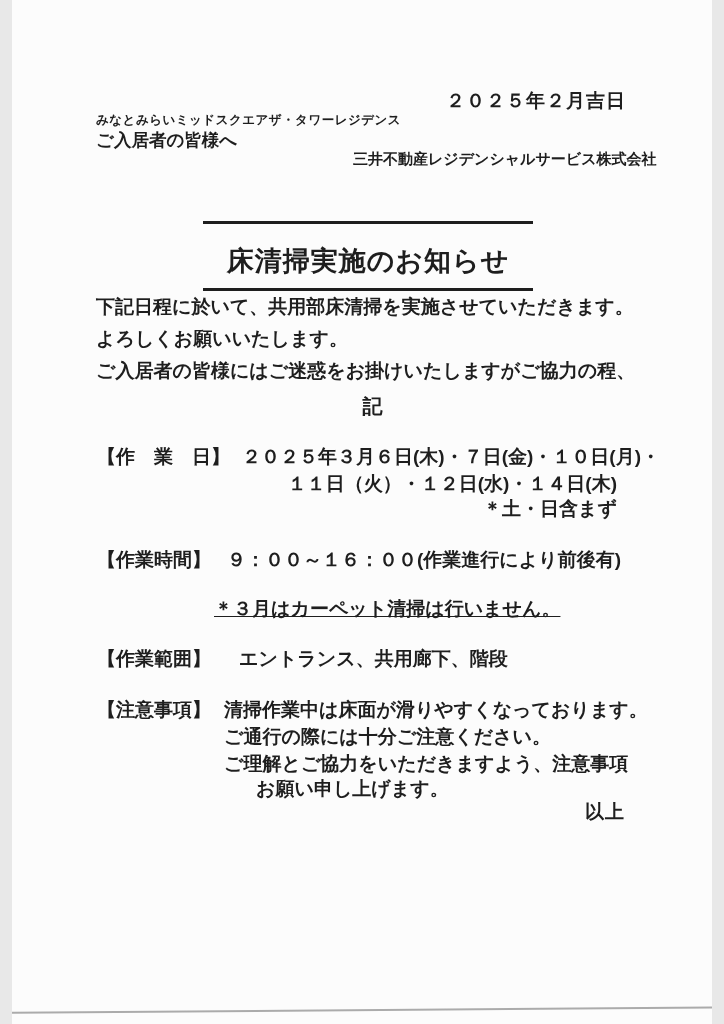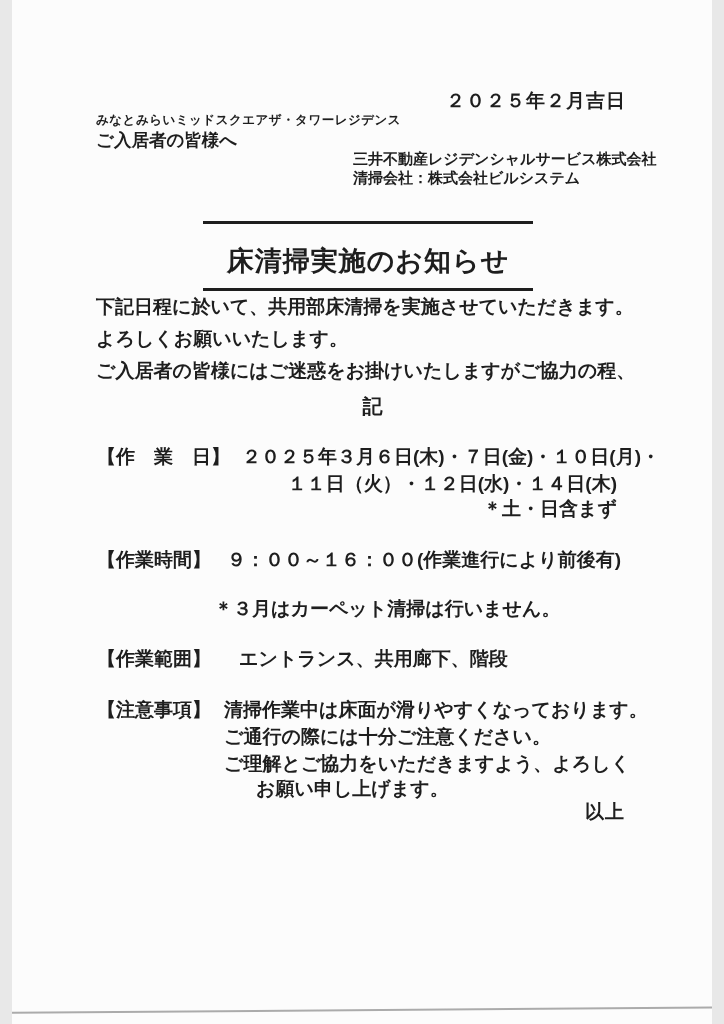--- a/index.html
+++ b/index.html
@@ -29,21 +29,21 @@
   .record{top:393px;left:84px;width:553px;text-align:center;font-size:20px;}
 
   .body-line{font-size:19px;}
   .workday-l1{top:444px;left:85px;}
   .workday-l1 .content{margin-left:12px;}
   .workday-l2{top:471px;right:95px;}
   .workday-l3{top:496px;right:95px;}
 
   .worktime{top:547px;left:85px;}
   .worktime .content{margin-left:16px;}
-  .carpet-note{top:596px;left:202px;}
+  .carpet-note{top:596px;left:202px;text-decoration:underline;}
 
   .workscope{top:646px;left:85px;}
   .workscope .content{margin-left:28px;text-align:center;}
 
   .notice-label{top:697px;left:85px;}
   .notice-l1{top:697px;left:212px;}
   .notice-l2{top:724px;left:212px;}
   .notice-l3{top:751px;left:212px;}
   .notice-l4{top:776px;left:212px;margin-left:32px;}
 
@@ -61,21 +61,20 @@
 <body>
 
 <div class="page">
 
   <div class="abs date">２０２５年２月吉日</div>
 
   <div class="abs building">みなとみらいミッドスクエアザ・タワーレジデンス</div>
   <div class="abs recipient">ご入居者の皆様へ</div>
 
   <div class="abs company1">三井不動産レジデンシャルサービス株式会社</div>
-  <div class="abs company2">清掃会社：株式会社ビルシステム</div>
 
   <div class="title-block">
     <div class="rule"></div>
     <h1 class="title">床清掃実施のお知らせ</h1>
     <div class="rule"></div>
   </div>
 
   <div class="abs intro">
     <div>下記日程に於いて、共用部床清掃を実施させていただきます。</div>
     <div>よろしくお願いいたします。</div>
@@ -95,20 +94,20 @@
   </div>
   <div class="abs body-line carpet-note">＊３月はカーペット清掃は行いません。</div>
 
   <div class="abs body-line workscope">
     <span class="label">【作業範囲】</span><span class="content">エントランス、共用廊下、階段</span>
   </div>
 
   <div class="abs body-line notice-label">【注意事項】</div>
   <div class="abs body-line notice-l1">清掃作業中は床面が滑りやすくなっております。</div>
   <div class="abs body-line notice-l2">ご通行の際には十分ご注意ください。</div>
-  <div class="abs body-line notice-l3">ご理解とご協力をいただきますよう、よろしく</div>
+  <div class="abs body-line notice-l3">ご理解とご協力をいただきますよう、注意事項</div>
   <div class="abs body-line notice-l4">お願い申し上げます。</div>
 
   <div class="abs closing">以上</div>
 
   <div class="scan-line"></div>
 
 </div>
 
 </body></html>

